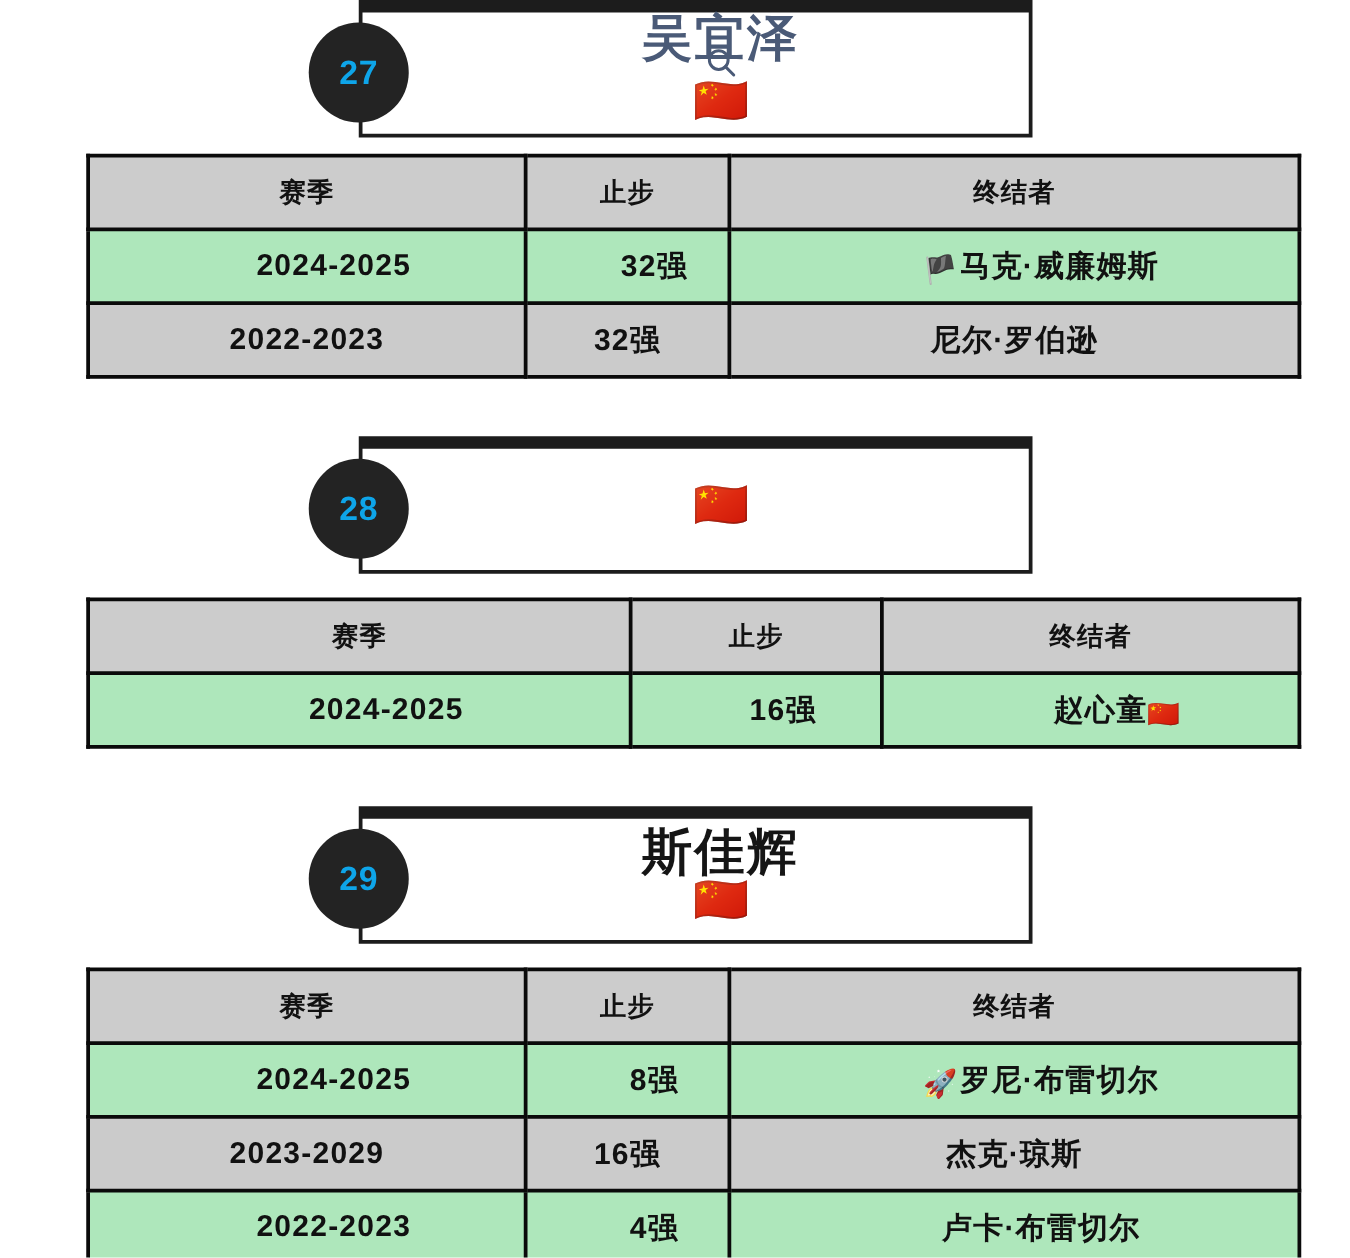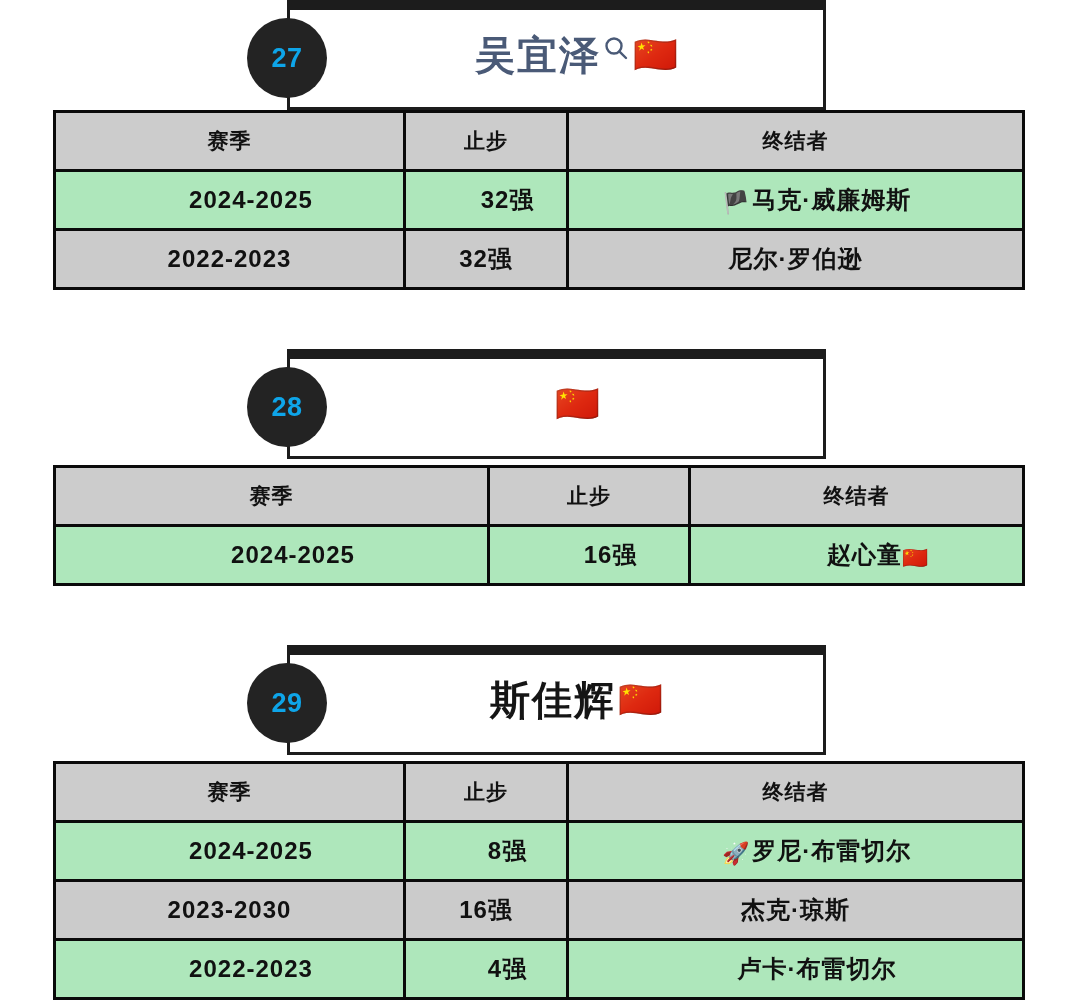--- a/index.html
+++ b/index.html
@@ -65,20 +65,21 @@
     position: absolute;
     left: 287px;
     right: 254px;
     top: 0;
     bottom: 0;
     display: flex;
     align-items: center;
     justify-content: center;
     z-index: 2;
     padding-left: 40px;
+    flex-direction: column;
   }
 
   .player-name {
     font-size: 40px;
     font-weight: 700;
     color: #151515;
     letter-spacing: 2px;
     line-height: 1;
   }
 
@@ -92,24 +93,25 @@
 
   .flag {
     font-size: 36px;
     line-height: 1;
     margin-left: 2px;
   }
 
   
   .stats-table {
     position: absolute;
-    left: 53px;
+    left: 69px;
     width: 969px;
     border-collapse: collapse;
     table-layout: fixed;
+    margin-top: 13px;
   }
 
   .stats-table th,
   .stats-table td {
     border: 3px solid #0a0a0a;
     text-align: center;
     vertical-align: middle;
     font-weight: 700;
     color: #111111;
   }
@@ -242,21 +244,21 @@
           <th>终结者</th>
         </tr>
       </thead>
       <tbody>
         <tr class="row-green">
           <td class="cell-season">2024-2025</td>
           <td class="cell-stage">8强</td>
           <td class="cell-ender"><span class="ender-emoji">🚀</span><span>罗尼·布雷切尔</span></td>
         </tr>
         <tr class="row-gray">
-          <td class="cell-season">2023-2030</td>
+          <td class="cell-season">2023-2029</td>
           <td class="cell-stage">16强</td>
           <td class="cell-ender"><span>杰克·琼斯</span></td>
         </tr>
         <tr class="row-green">
           <td class="cell-season">2022-2023</td>
           <td class="cell-stage">4强</td>
           <td class="cell-ender"><span>卢卡·布雷切尔</span></td>
         </tr>
       </tbody>
     </table>

